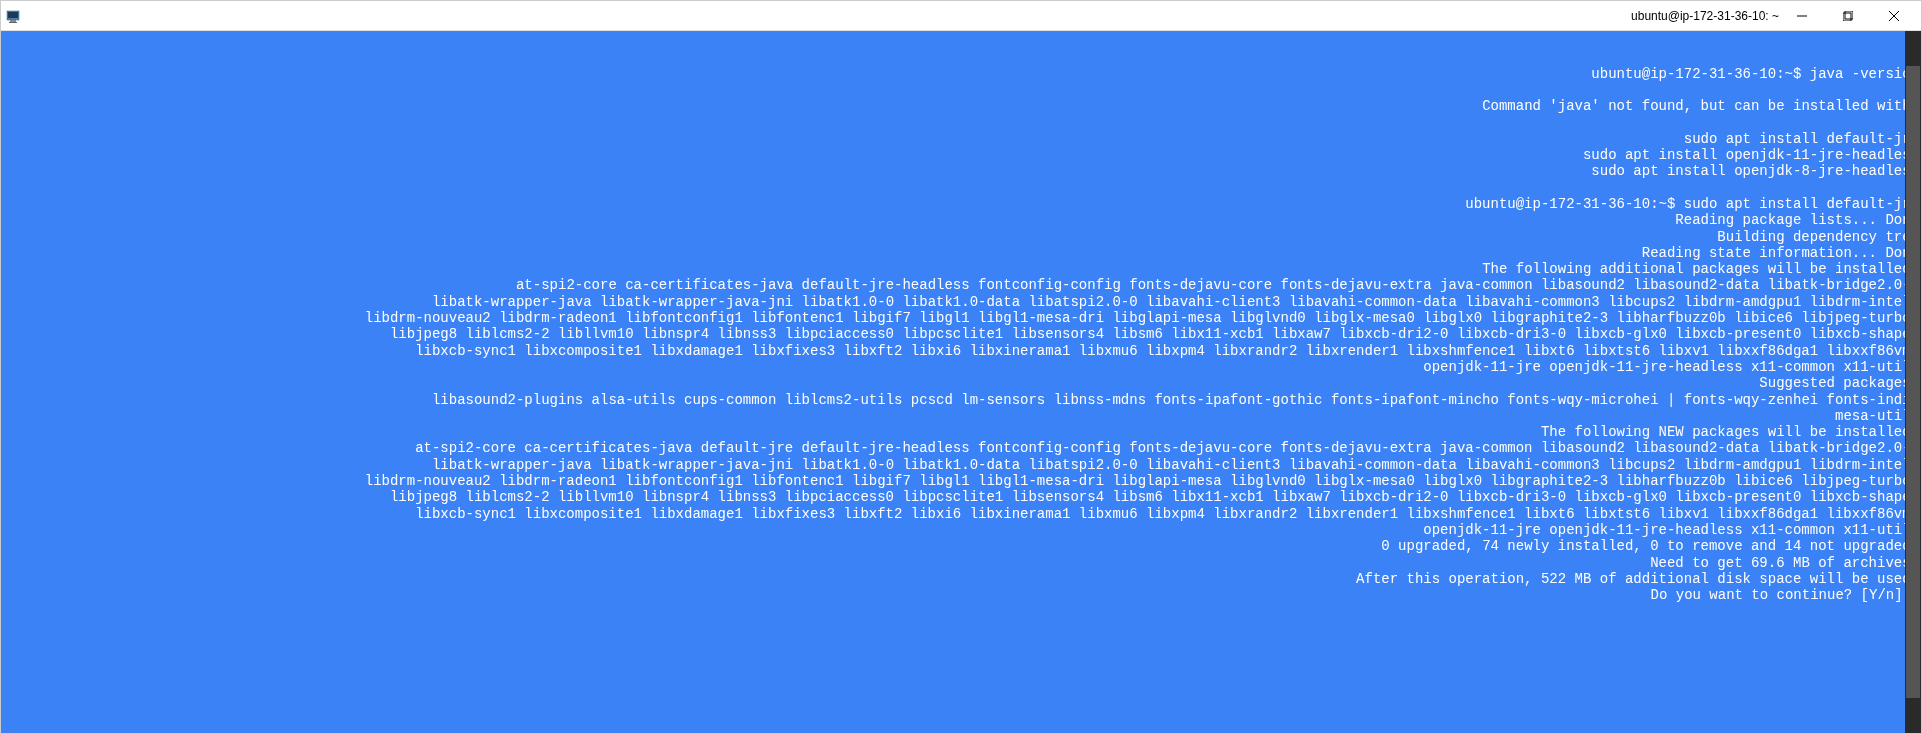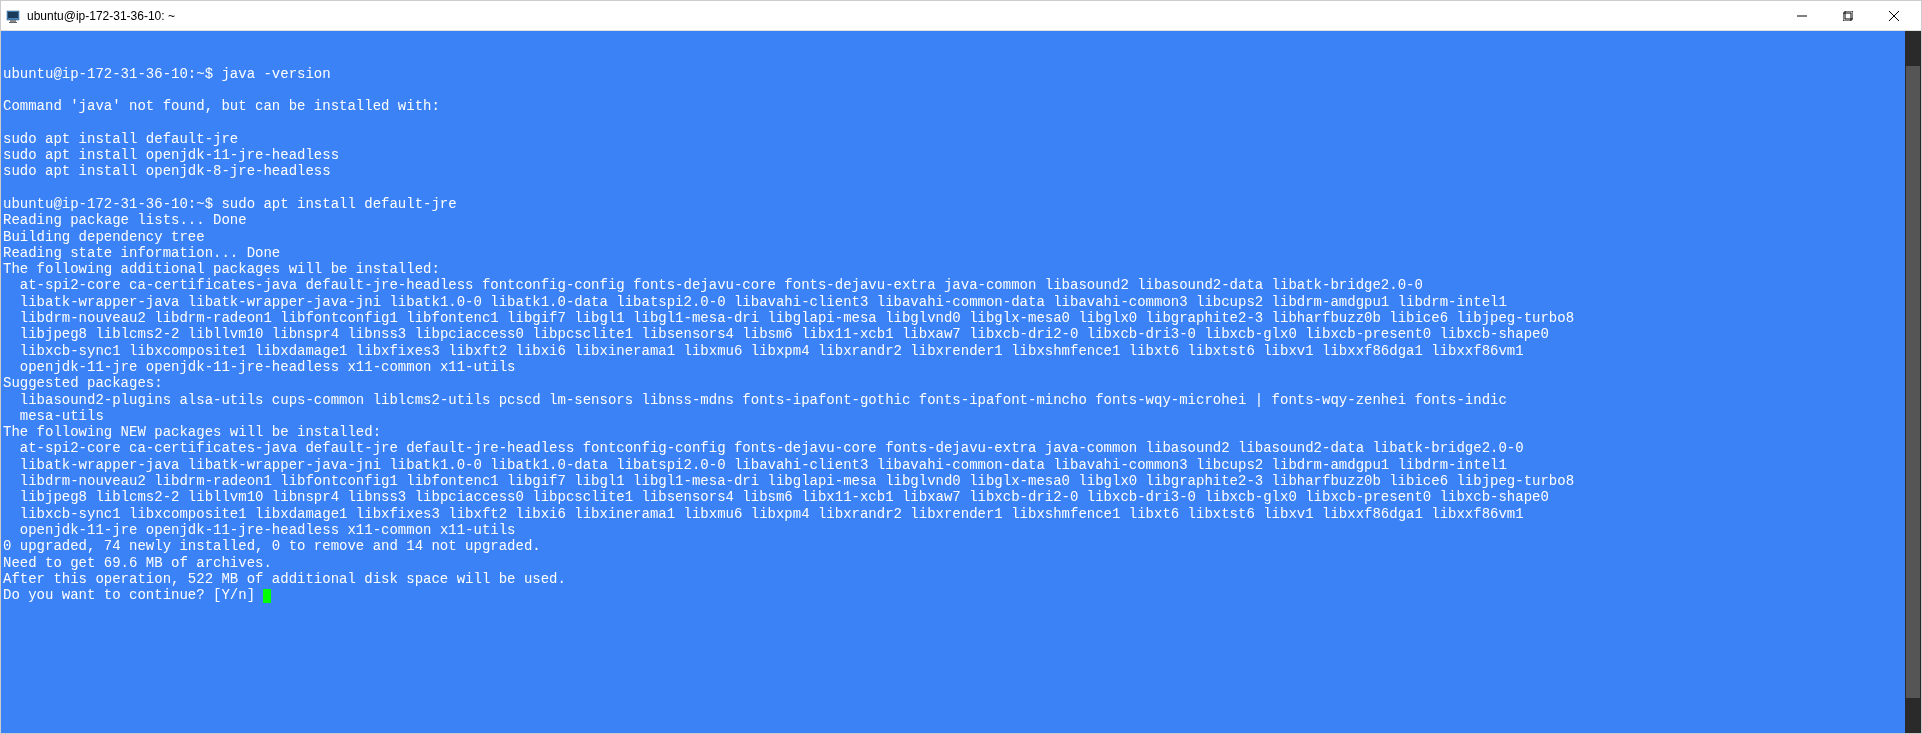--- a/index.html
+++ b/index.html
@@ -7,20 +7,21 @@
     font-family: Arial, sans-serif;
     background: #fff;
     overflow: hidden;
   }
   .window {
     width: 1922px;
     height: 734px;
     display: flex;
     flex-direction: column;
     border: 1px solid #ccc;
+    text-align: right;
   }
   .titlebar {
     height: 30px;
     background: #fff;
     display: flex;
     align-items: center;
     padding: 0 4px;
     border-bottom: 1px solid #e0e0e0;
   }
   .titlebar-icon {

